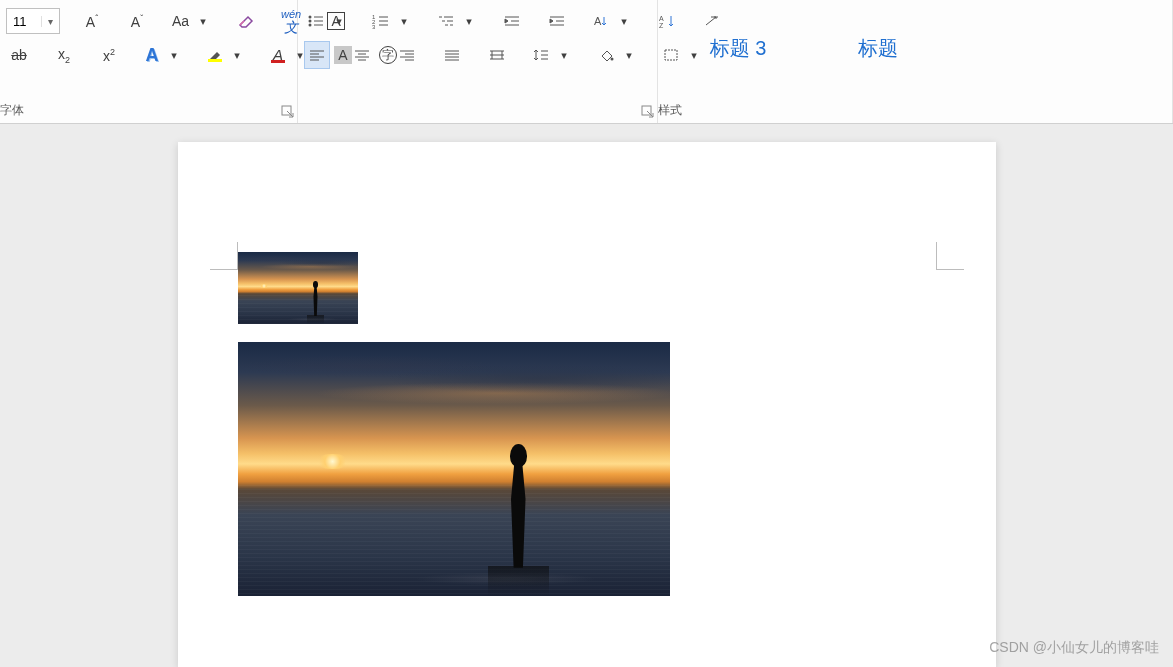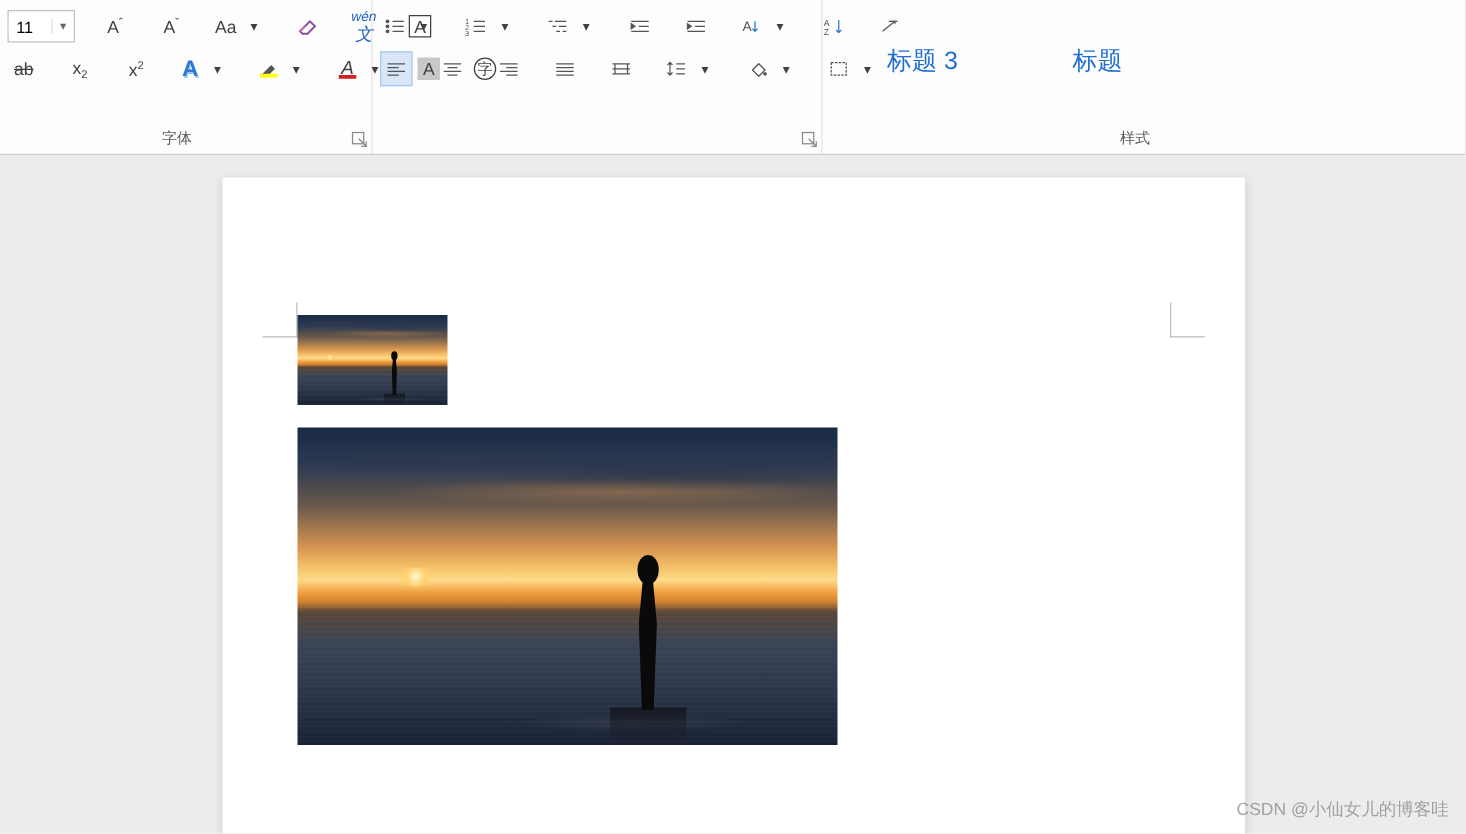--- a/index.html
+++ b/index.html
@@ -1,20 +1,20 @@
 <!DOCTYPE html>
 <html><head>
 <meta charset="utf-8">
 <style>
 * { box-sizing: border-box; margin: 0; padding: 0; font-family: "Microsoft YaHei", sans-serif; }
 body { width: 1173px; height: 667px; background: #f3f3f3; overflow: hidden; position: relative; }
 
 .ribbon { background: #fdfdfd; border-bottom: 1px solid #d0d0d0; display: flex; height: 124px; }
 .group { border-right: 1px solid #e3e3e3; position: relative; padding: 4px 6px 0; }
-.group-label { position: absolute; bottom: 4px; left: 0; right: 14px; text-align: center; font-size: 12px; color: #5a5a5a; }
+.group-label { position: absolute; bottom: 4px; left: 0; right: 14px; text-align: left; font-size: 12px; color: #5a5a5a; }
 .group-launcher { position: absolute; bottom: 4px; right: 2px; width: 14px; height: 14px; }
 .group-launcher svg { width: 14px; height: 14px; }
 
 .row { display: flex; align-items: center; gap: 19px; height: 34px; }
 .btn { display: flex; align-items: center; justify-content: center; height: 28px; min-width: 26px; border: 1px solid transparent; background: transparent; cursor: pointer; padding: 0 2px; }
 .split { display: flex; }
 .split .btn { min-width: 22px; }
 .caret { width: 8px; height: 28px; display: flex; align-items: center; justify-content: center; }
 
 .font-size-box { display: flex; align-items: center; border: 1px solid #c0c0c0; background: #fff; height: 26px; width: 54px; }

